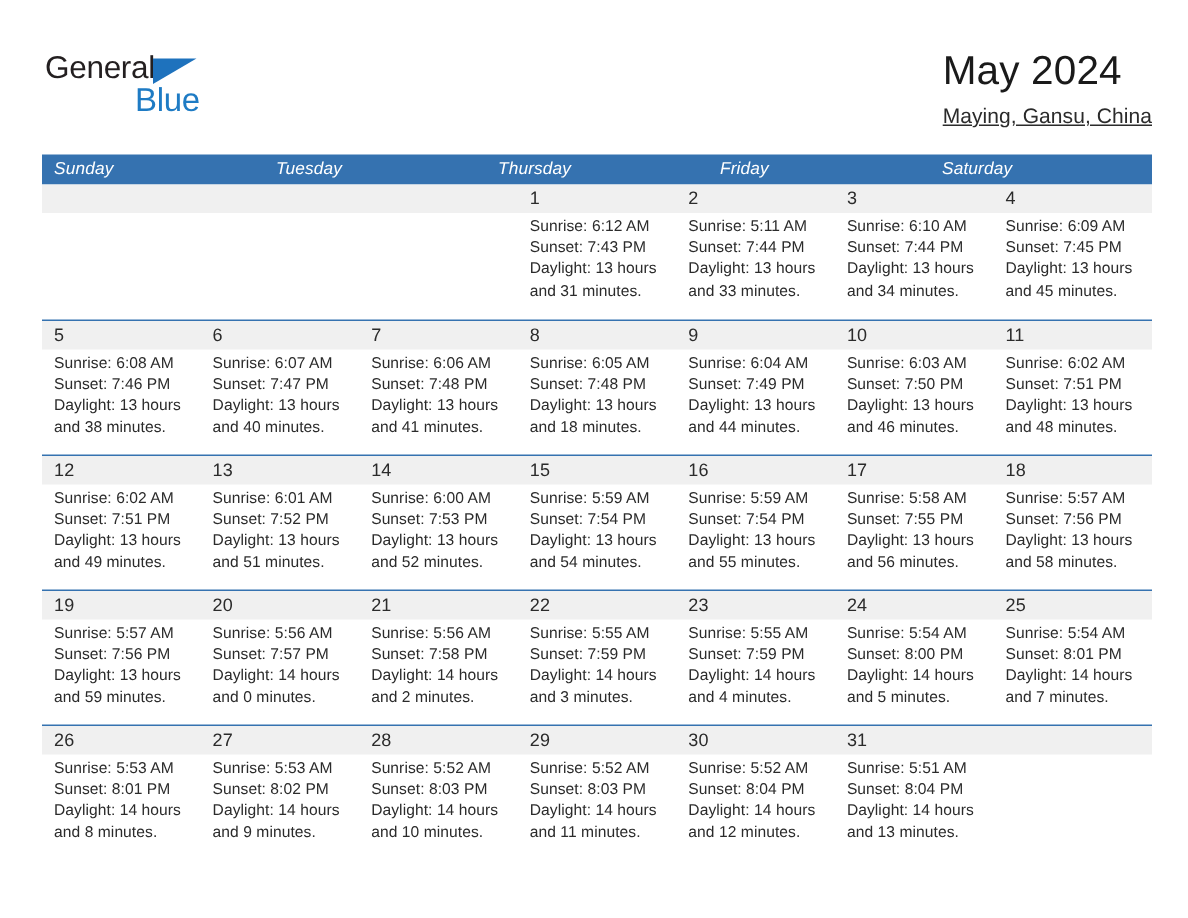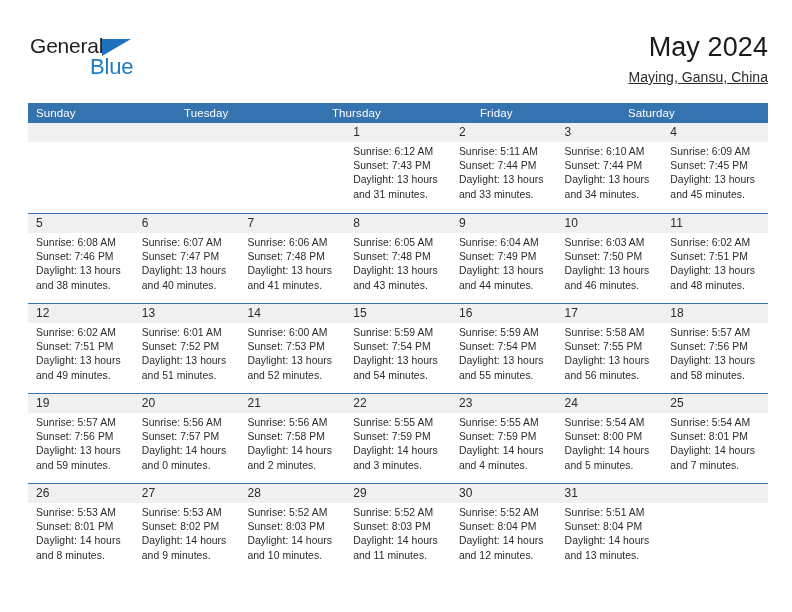--- a/index.html
+++ b/index.html
@@ -61,21 +61,20 @@
     font-size: 22px;
     color: #1e7bc4;
     letter-spacing: -0.2px;
     font-family: "Liberation Sans", sans-serif;
   }
 
   .title-wrap {
     position: absolute;
     right: 0;
     top: 0;
-    text-align: right;
   }
   .cal-title {
     font-size: 27px;
     color: #1a1a1a;
     font-weight: normal;
     line-height: 34px;
     letter-spacing: 0.1px;
   }
   .cal-subtitle {
     font-size: 14px;
@@ -92,20 +91,21 @@
     left: 28px;
     top: 103px;
     width: 740px;
   }
 
   .dow-row {
     display: flex;
     background: #3572b0;
     height: 20px;
     align-items: center;
+    font-style: italic;
   }
   .dow {
     flex: 1 1 0;
     font-size: 11.5px;
     color: #ffffff;
     padding-left: 8px;
     line-height: 20px;
     letter-spacing: 0.1px;
     white-space: nowrap;
   }
@@ -264,21 +264,21 @@
               <div>Daylight: 13 hours</div>
               <div>and 41 minutes.</div>
             </div>
           </div>
           <div class="cell">
             <div class="daynum">8</div>
             <div class="info">
               <div>Sunrise: 6:05 AM</div>
               <div>Sunset: 7:48 PM</div>
               <div>Daylight: 13 hours</div>
-              <div>and 43 minutes.</div>
+              <div>and 18 minutes.</div>
             </div>
           </div>
           <div class="cell">
             <div class="daynum">9</div>
             <div class="info">
               <div>Sunrise: 6:04 AM</div>
               <div>Sunset: 7:49 PM</div>
               <div>Daylight: 13 hours</div>
               <div>and 44 minutes.</div>
             </div>

